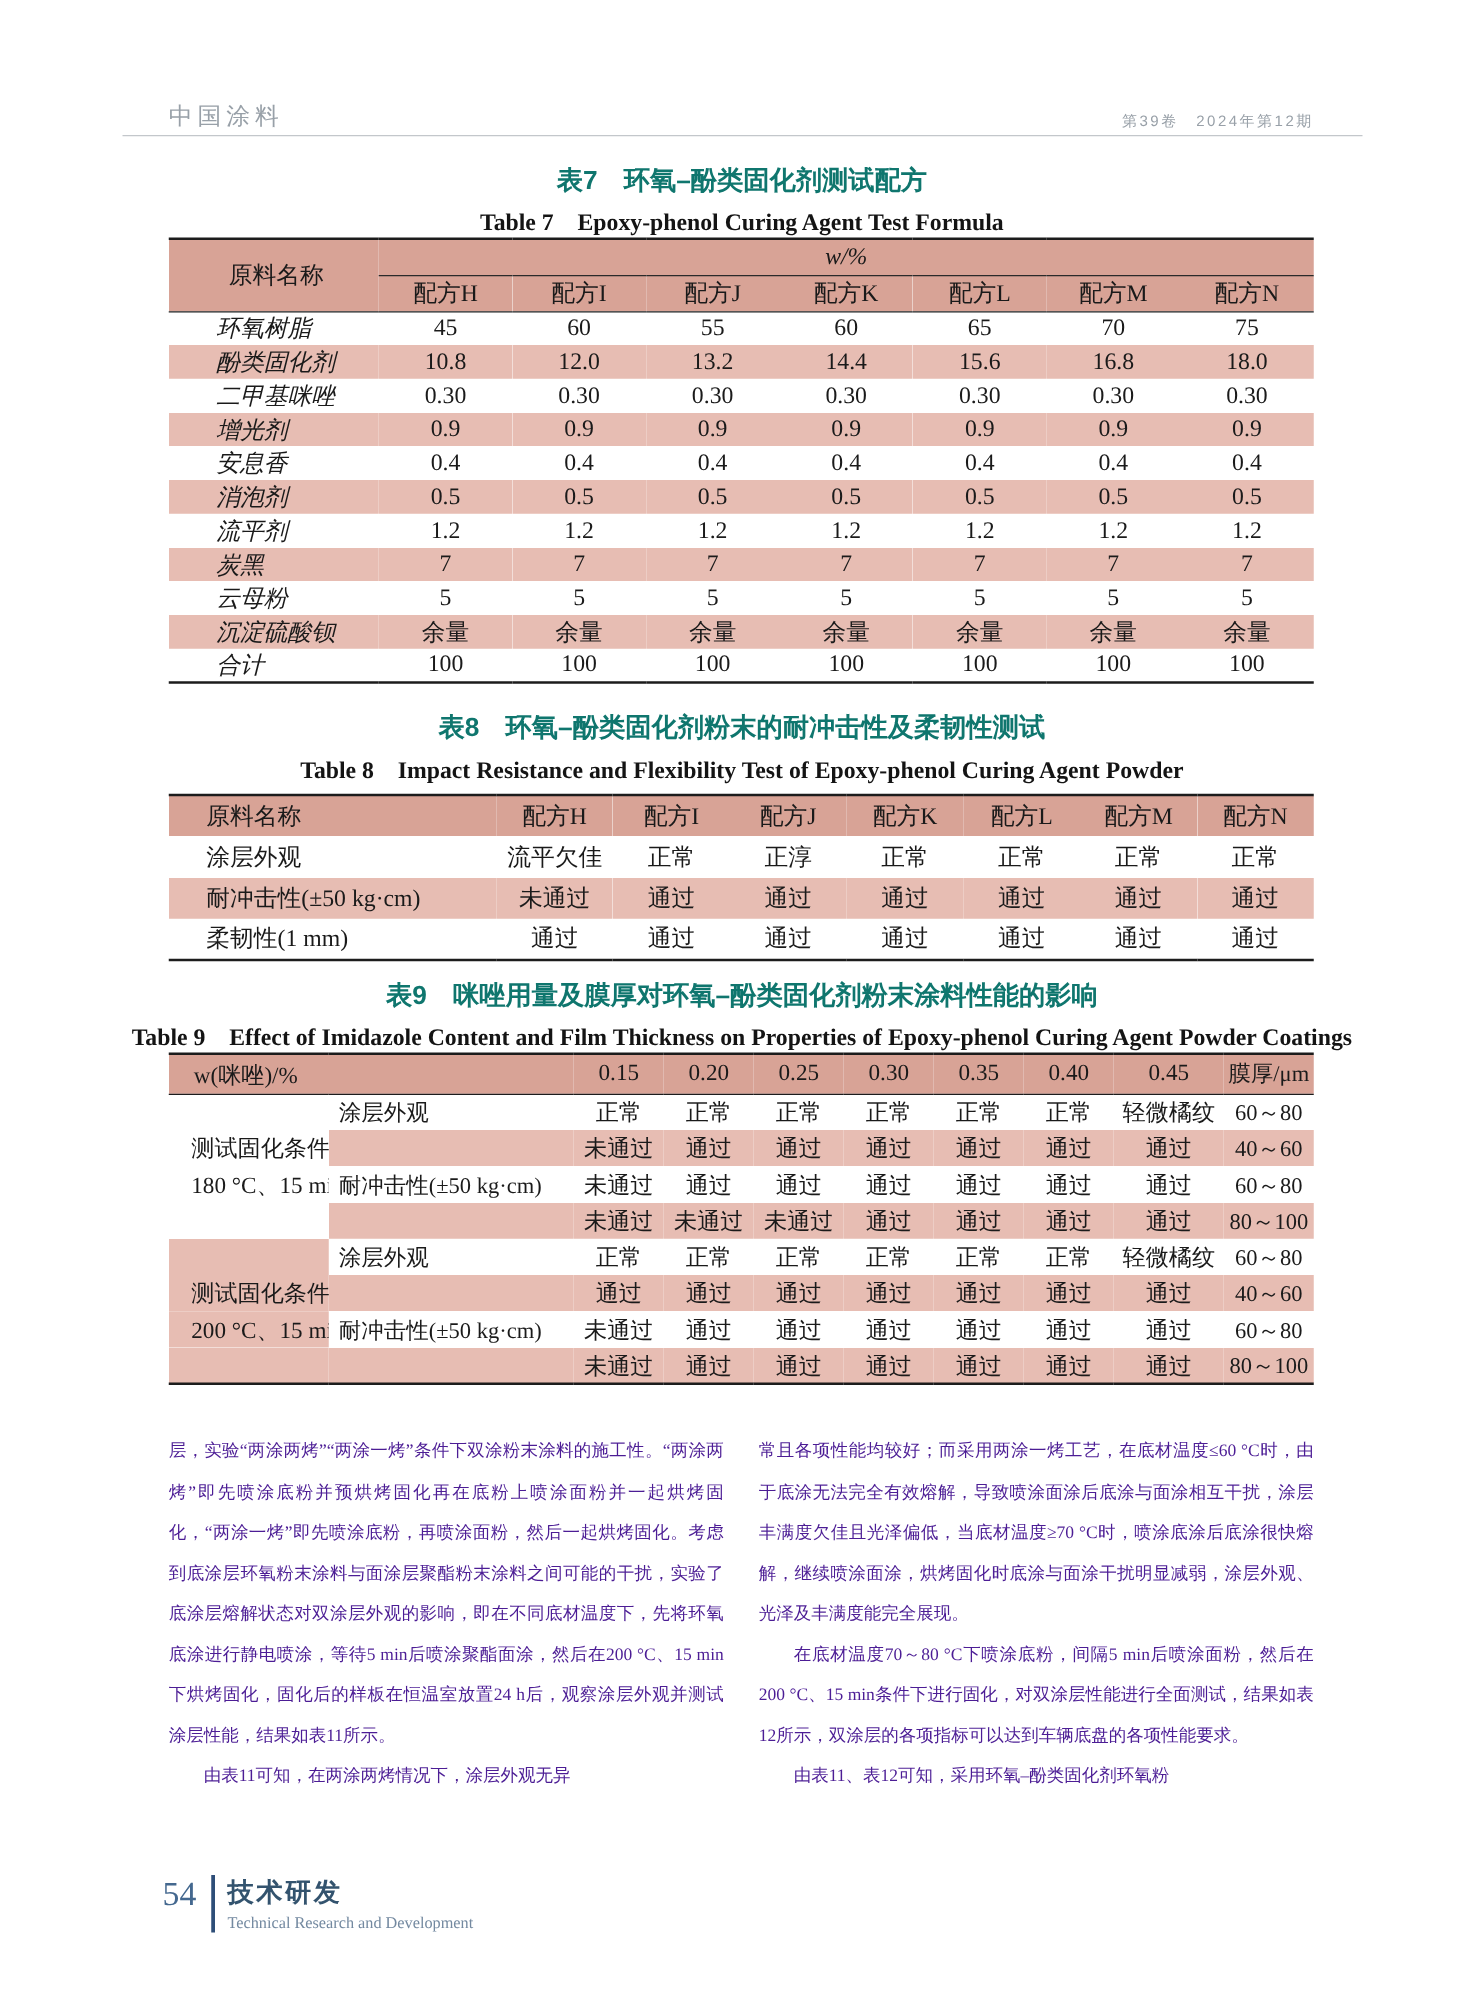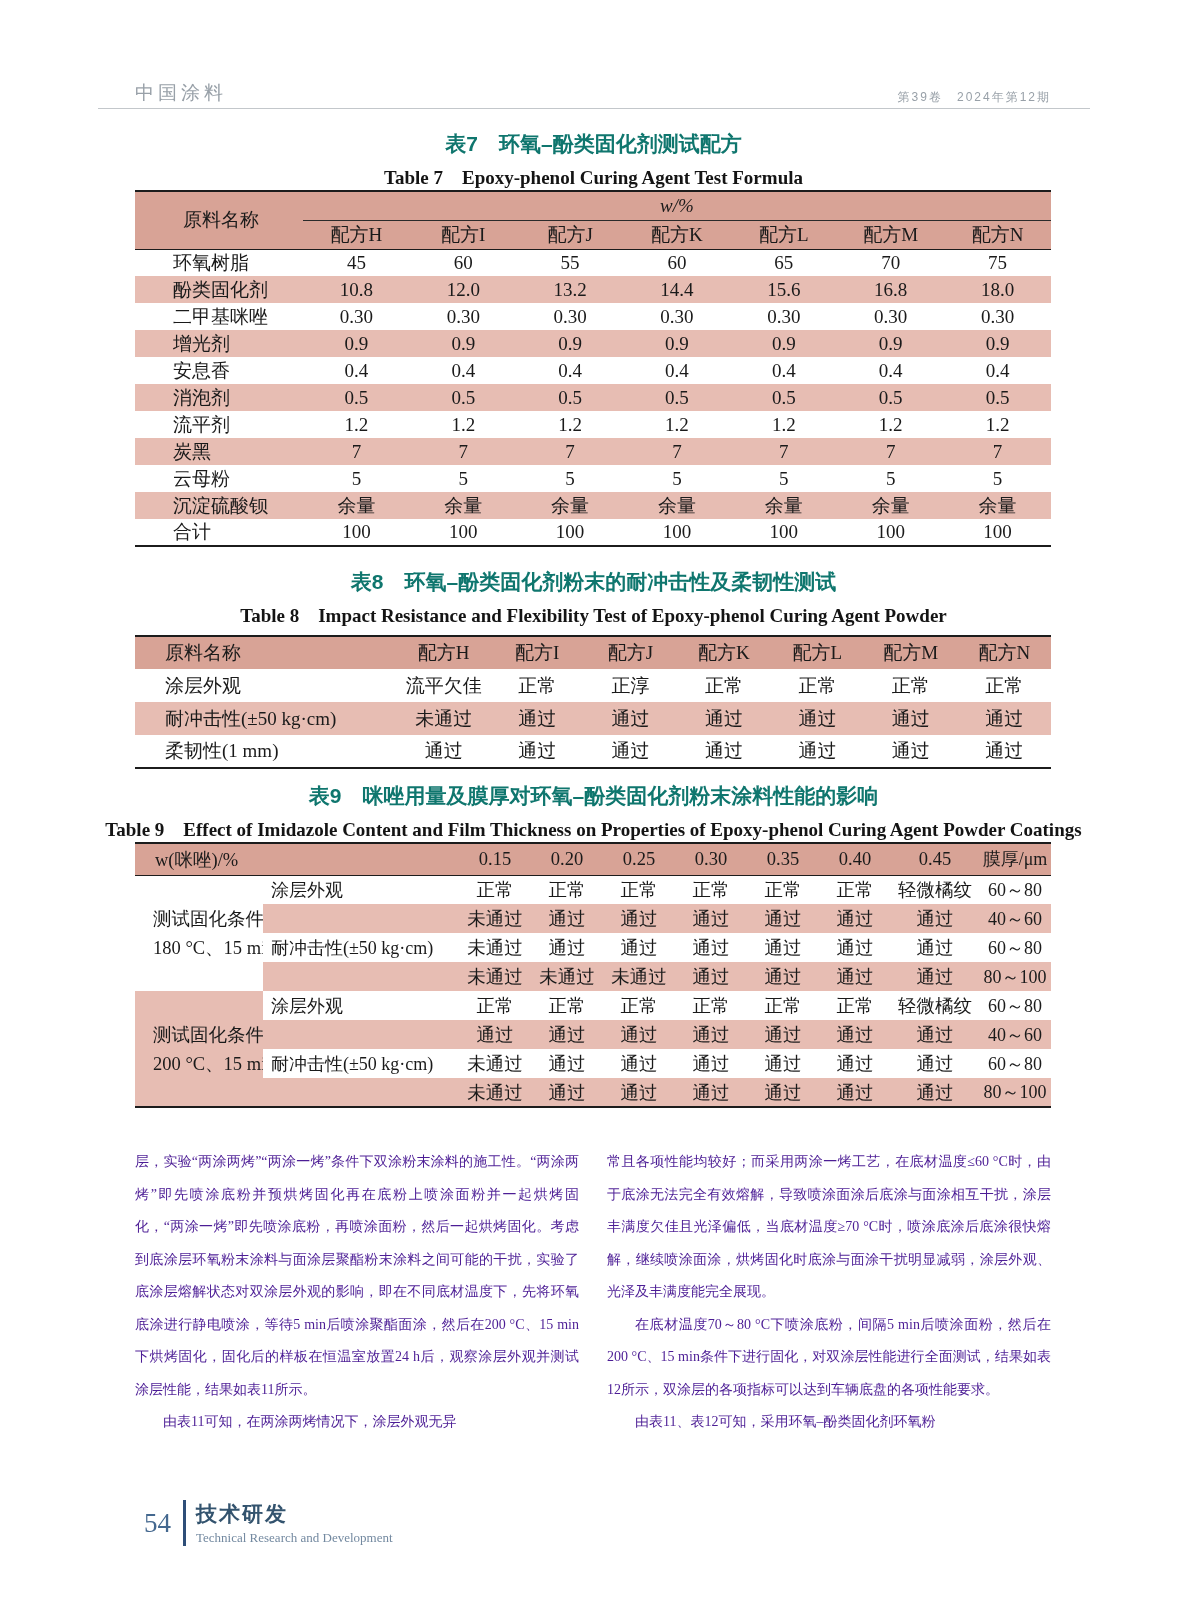--- a/index.html
+++ b/index.html
@@ -35,21 +35,21 @@
   td{text-align:center;vertical-align:middle;padding:0 2px;overflow:hidden;}
   
   .t7{position:absolute;left:135px;top:190px;width:916px;font-size:19px;
       border-top:2.5px solid var(--rule);border-bottom:2.5px solid var(--rule);}
   .t7 tr{height:27px;}
   .t7 tr.h1,.t7 tr.h2{height:29px;}
   .t7 tr.h1 td,.t7 tr.h2 td{background:var(--hdr);}
   .t7 td.c0h{text-align:left;padding-left:48px;border-bottom:1.5px solid var(--rule);}
   .t7 tr.h2 td{border-bottom:1.5px solid var(--rule);}
   .t7 td.grp{font-style:italic;border-bottom:1px solid #2a2a2a;}
-  .t7 td.c0{text-align:left;padding-left:38px;}
+  .t7 td.c0{text-align:left;padding-left:38px;font-style:italic;}
   .t7 tr.pink td{background:var(--stripe);}
   
   .t8{position:absolute;left:135px;top:635px;width:916px;font-size:19px;
       border-top:2.5px solid var(--rule);border-bottom:2.5px solid var(--rule);}
   .t8 tr{height:33px;}
   .t8 tr.hd td{background:var(--hdr);}
   .t8 td.c0{text-align:left;padding-left:30px;white-space:nowrap;}
   .t8 tr.pink td{background:var(--stripe);}
   .note{position:absolute;left:168px;top:772px;font-size:18px;color:var(--note);}
   
@@ -64,21 +64,21 @@
   .t9 td.lab{text-align:left;padding-left:8px;white-space:nowrap;font-size:18px;}
   .t9 td.rw{background:#fff;}
   .t9 td.rp{background:var(--stripe);}
   .t9 td.film{font-size:18px;white-space:nowrap;}
   
   .body-cols{position:absolute;left:135px;top:1146px;width:916px;display:flex;justify-content:space-between;}
   .col{width:444px;font-size:14px;line-height:32.5px;text-align:justify;color:#4c1d95;}
   .col p{margin:0;}
   .col p.ind{text-indent:2em;}
   
-  .page-footer{position:absolute;left:144px;top:1500px;display:flex;align-items:center;}
+  .page-footer{position:absolute;left:130px;top:1500px;display:flex;}
   .pgnum{font-size:27px;color:#44688f;}
   .fbar{display:inline-block;width:3px;height:46px;background:#2e4e78;margin:0 10px 0 12px;}
   .fzh{display:block;font-family:"Liberation Sans","DejaVu Sans",sans-serif;font-weight:bold;
        font-size:21px;color:#33536e;letter-spacing:2px;}
   .fen{display:block;font-size:13px;color:#7389a0;margin-top:2px;}
 </style>
 </head>
 <body>
 
 <div class="page">

